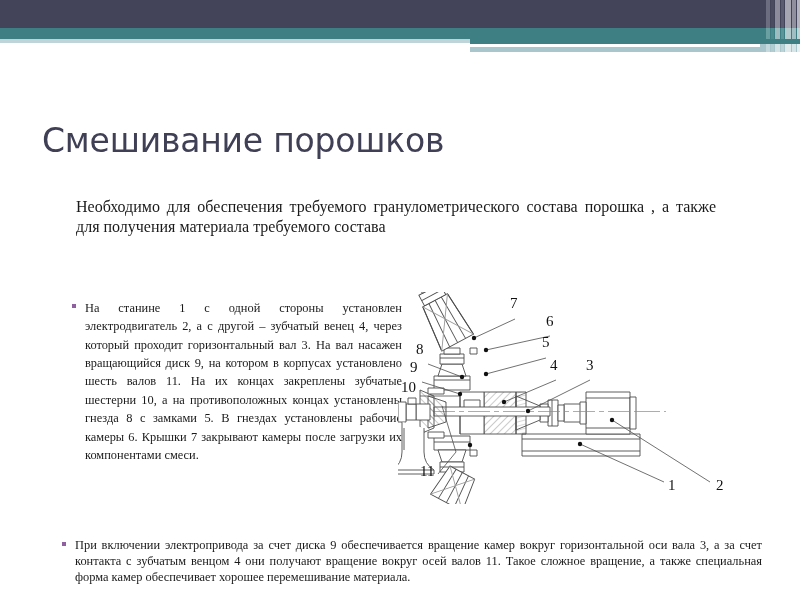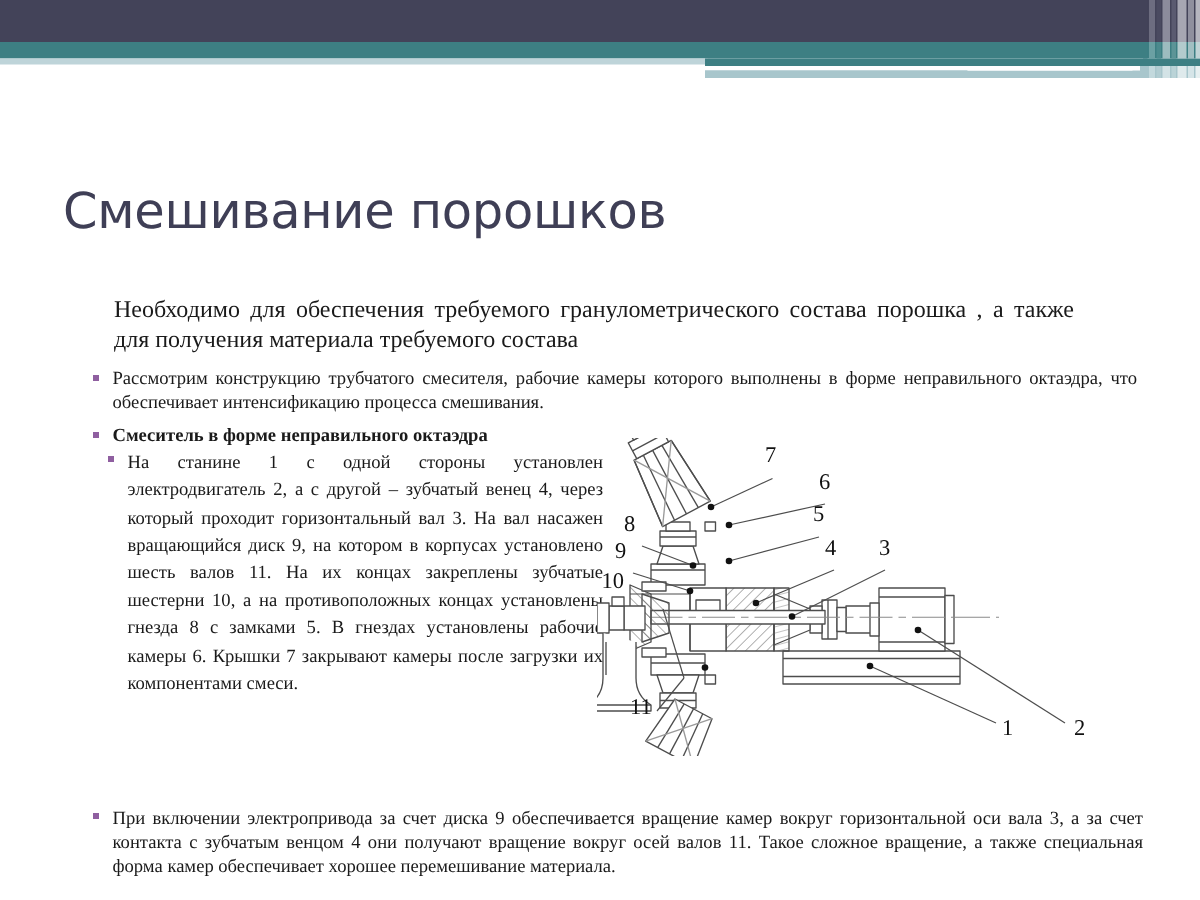--- a/index.html
+++ b/index.html
@@ -189,29 +189,21 @@
       <div class="vstripe" style="left: 797px; width: 3px; top: 44px; height: 8px; background: rgb(231, 240, 241);"></div>
     </div>
 </div>
 
 <div id="slide-title">Смешивание порошков</div>
 
 <div id="content">
 
   <div class="para" id="intro-para">Необходимо для обеспечения требуемого гранулометрического состава порошка , а также для получения материала требуемого состава</div>
 
-  <div class="bullet-row" id="bullet-1">
-    <span class="bullet-mark"></span>
-    <span class="bullet-text">Рассмотрим конструкцию трубчатого смесителя, рабочие камеры которого выполнены в форме неправильного октаэдра, что обеспечивает интенсификацию процесса смешивания.</span>
-  </div>
-
-  <div class="bullet-row" id="bullet-2">
-    <span class="bullet-mark"></span>
-    <span class="bullet-text bold">Смеситель в форме неправильного октаэдра</span>
-  </div>
+
 
   <div class="bullet-row" id="bullet-3">
     <span class="bullet-mark"></span>
     <span class="bullet-text">На станине 1 с одной стороны установлен электродвигатель 2, а с другой – зубчатый венец 4, через который проходит горизонтальный вал 3. На вал насажен вращающийся диск 9, на котором в корпусах установлено шесть валов 11. На их концах закреплены зубчатые шестерни 10, а на противоположных концах установлены гнезда 8 с замками 5. В гнездах установлены рабочие камеры 6. Крышки 7 закрывают камеры после загрузки их компонентами смеси.</span>
   </div>
 
   <div class="bullet-row" id="bullet-4">
     <span class="bullet-mark"></span>
     <span class="bullet-text">При включении электропривода за счет диска 9 обеспечивается вращение камер вокруг горизонтальной оси вала 3, а за счет контакта с зубчатым венцом 4 они получают вращение вокруг осей валов 11. Такое сложное вращение, а также специальная форма камер обеспечивает хорошее перемешивание материала.</span>
   </div>

